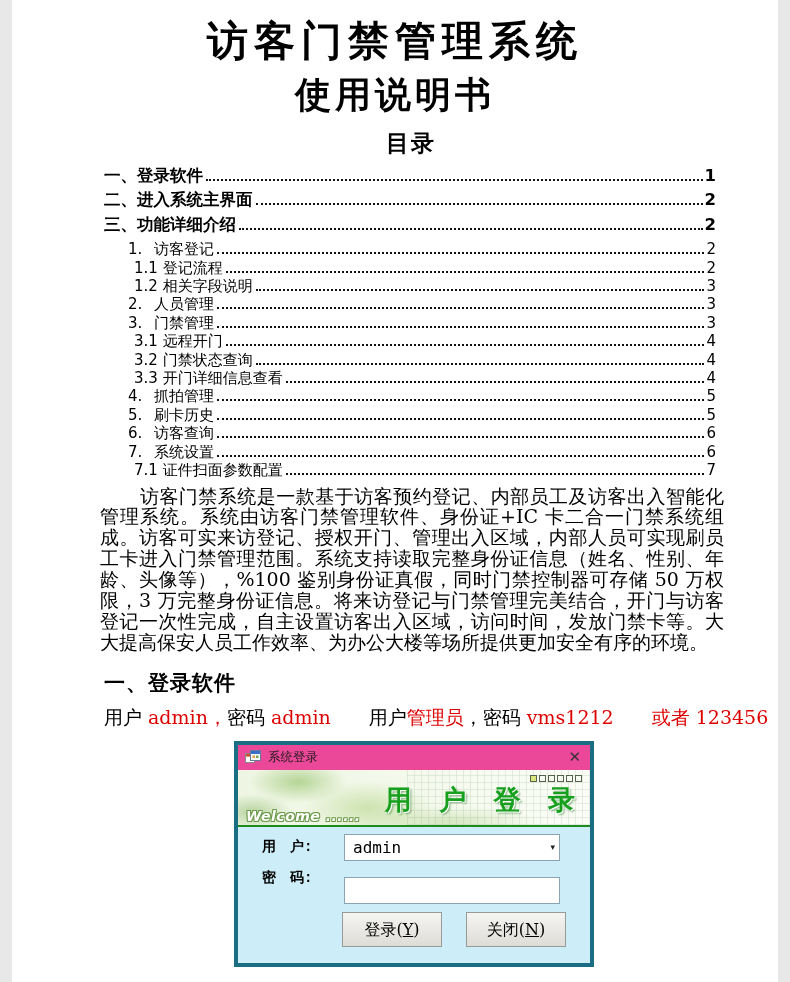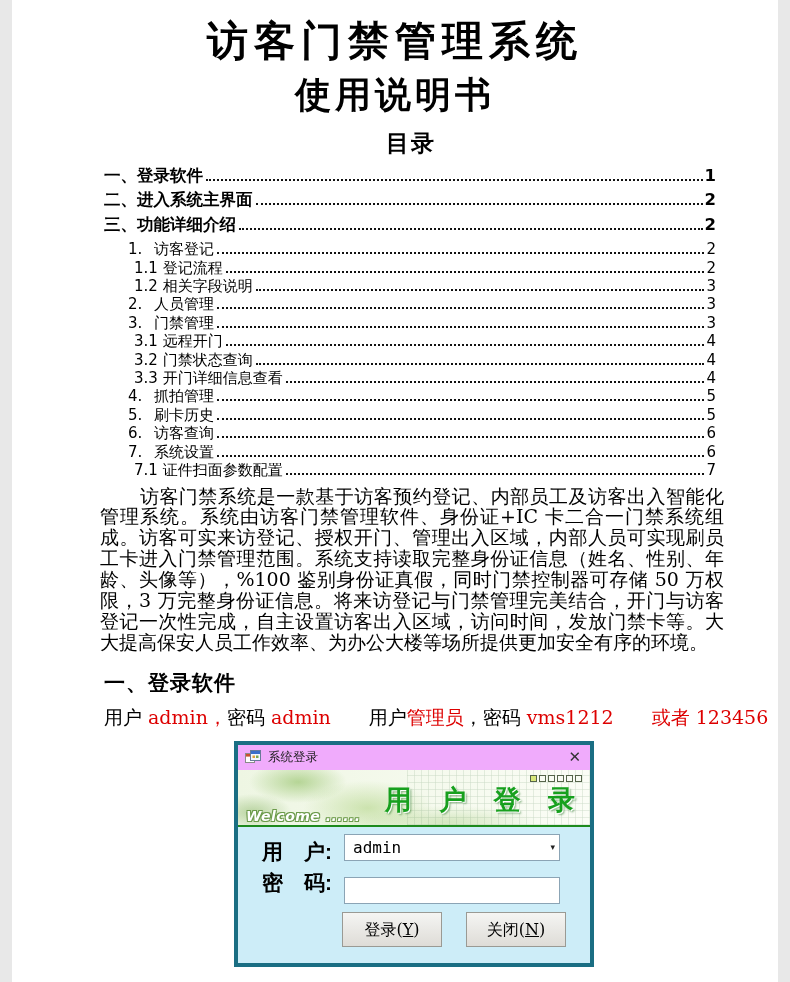--- a/index.html
+++ b/index.html
@@ -36,21 +36,21 @@
                      font-family:"DejaVu Sans", sans-serif; letter-spacing:1px; }
   .credentials { margin-left:92px; font-size:19px; white-space:nowrap; }
   .credentials .phrase + .phrase { margin-left:38px; }
   .credentials .seg-red { color:#dd0000; }
   
   .dialog {
     position:relative; width:360px; height:226px; margin:10px 0 0 222px;
     border:4px solid #1a6e83; background:#cdedf8;
     font-family:"DejaVu Sans", sans-serif;
   }
-  .titlebar { height:25px; background:#f0abfc; display:flex; align-items:center; padding:0 9px 0 7px; }
+  .titlebar { height:25px; background:#ec4899; display:flex; align-items:center; padding:0 9px 0 7px; }
   .titlebar .win-icon { width:16px; height:15px; margin-right:7px; flex:0 0 auto; }
   .titlebar .dlg-title { font-size:12.5px; color:#1a1a1a; flex:1; }
   .titlebar .close-x { font-size:15px; color:#333; cursor:pointer; line-height:1; }
   .banner {
     position:relative; height:57px; border-bottom:2px solid #1d8a1d; overflow:hidden;
     background:
       radial-gradient(ellipse 70px 30px at 60px 12px,  rgba(142,190,96,.60), transparent 70%),
       radial-gradient(ellipse 90px 38px at 130px 38px, rgba(165,205,115,.50), transparent 72%),
       radial-gradient(ellipse 55px 26px at 15px 42px,  rgba(120,170,80,.45), transparent 70%),
       radial-gradient(ellipse 120px 22px at 210px 52px,rgba(150,195,105,.35), transparent 75%),
@@ -72,22 +72,22 @@
   }
   .banner-title {
     position:absolute; right:6px; bottom:7px; z-index:2;
     font-family:"DejaVu Serif", serif; font-weight:bold; font-size:27px;
     color:#17a01e; letter-spacing:9px;
     text-shadow:1px 1px 0 #ffffff, 2px 2px 2px rgba(0,90,0,.45);
     white-space:nowrap;
   }
   .dialog-body { position:relative; height:138px; }
   .field-label {
-    position:absolute; left:24px; font-size:21px; font-weight:600;
-    font-family:Liberation Sans, sans-serif; color:#000;text-align:center;
+    position:absolute; left:24px; font-size:14px; font-weight:600;
+    font-family:Liberation Mono, monospace; color:#000;text-align:center;
   }
   .lbl-user { top:11px; }  .lbl-pass { top:42px; }
   .combo, .pwd-input {
     position:absolute; left:106px; width:216px; height:27px;
     background:#fff; border:1px solid #8ba4b5;
   }
   .combo { top:7px; }  .pwd-input { top:50px; }
   .combo .combo-text {
     font-family:"DejaVu Sans Mono", monospace; font-size:16px; line-height:25px; padding-left:8px; color:#000;
   }

